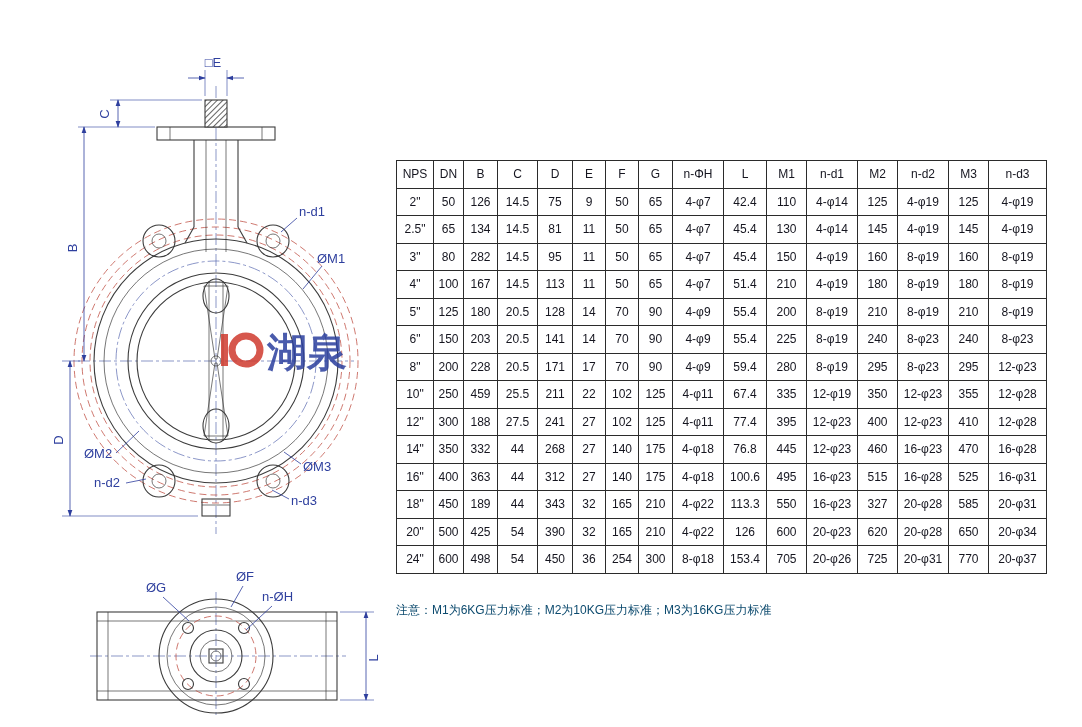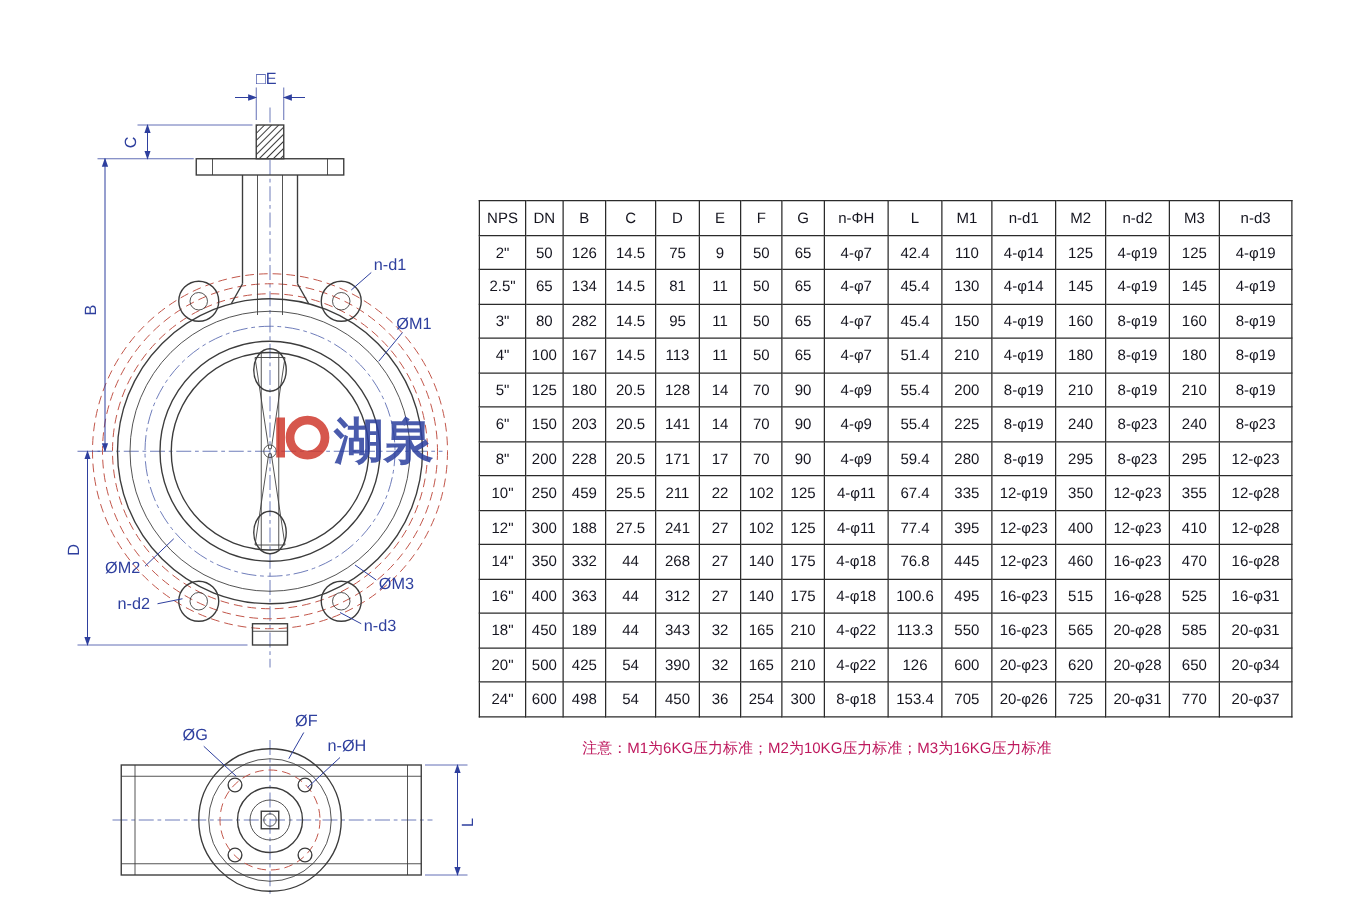--- a/index.html
+++ b/index.html
@@ -13,29 +13,29 @@
   
   .ln  { fill:none; stroke:var(--outline,#3c3c3c); stroke-width:1.1; }
   .thin{ stroke-width:0.7; }
   .cl  { fill:none; stroke:var(--centerline-blue,#5a6ab0); stroke-width:0.7; stroke-dasharray:12 3 3 3; }
   .ph  { fill:none; stroke:var(--phantom-red,#c2564a); stroke-width:0.8; stroke-dasharray:7 4; }
   .dim { stroke:var(--dimension-blue,#2e3f9e); stroke-width:0.8; fill:none; }
   .ext { stroke:var(--dimension-blue,#2e3f9e); stroke-width:0.6; }
   .dtext { font-family:"Liberation Sans",sans-serif; font-size:13px; fill:var(--dimension-blue,#2e3f9e); }
 
   
-  .table-wrap { position:absolute; left:383px; top:160px; width:541px; }
+  .table-wrap { position:absolute; left:396px; top:160px; width:541px; }
   table.dims { border-collapse:collapse; table-layout:fixed; width:651px; }
   .dims th, .dims td {
     border:1px solid #2b2b2b; text-align:center; vertical-align:middle;
     font-size:12px; font-weight:400; color:#15151f; height:26.5px;
     padding:0 1px; line-height:1; white-space:nowrap; overflow:hidden;
     font-family:"Liberation Sans", sans-serif;
   }
-  .note { margin-top:16px; text-align:center; font-size:12px; color:#be185d; }
+  .note { margin-top:28px; text-align:left; font-size:12px; color:#0c4a6e; }
 </style>
 </head>
 <body>
 
 <div class="page">
 
   <svg class="drawing" width="400" height="727" viewBox="0 0 400 727" xmlns="http://www.w3.org/2000/svg">
     <defs>
       <marker id="arr" viewBox="0 0 10 10" refX="9" refY="5" markerWidth="9" markerHeight="9" orient="auto-start-reverse">
         <path d="M0,1.5 L10,5 L0,8.5 z" style="fill:var(--dimension-blue,#2e3f9e)"></path>
@@ -459,21 +459,21 @@
             <td>189</td>
             <td>44</td>
             <td>343</td>
             <td>32</td>
             <td>165</td>
             <td>210</td>
             <td>4-φ22</td>
             <td>113.3</td>
             <td>550</td>
             <td>16-φ23</td>
-            <td>565</td>
+            <td>327</td>
             <td>20-φ28</td>
             <td>585</td>
             <td>20-φ31</td>
           </tr>
           <tr>
             <td>20"</td>
             <td>500</td>
             <td>425</td>
             <td>54</td>
             <td>390</td>

